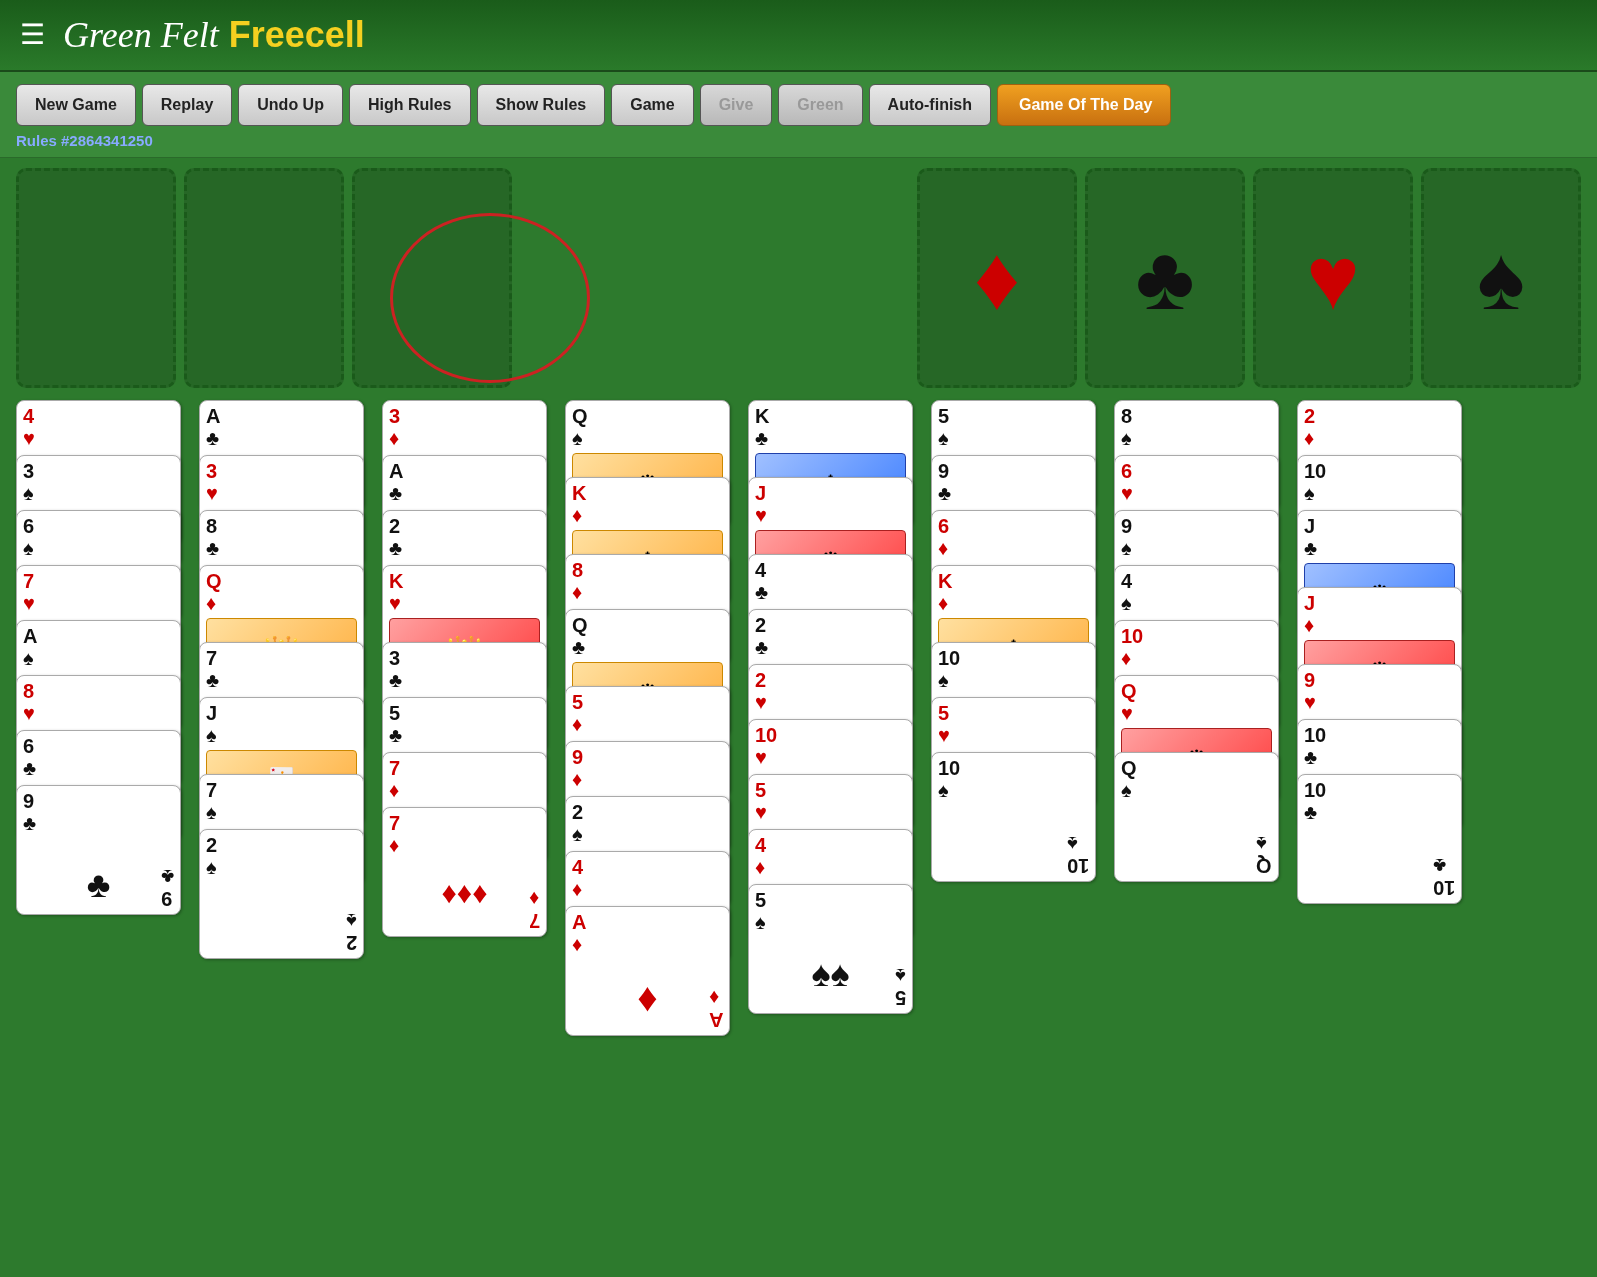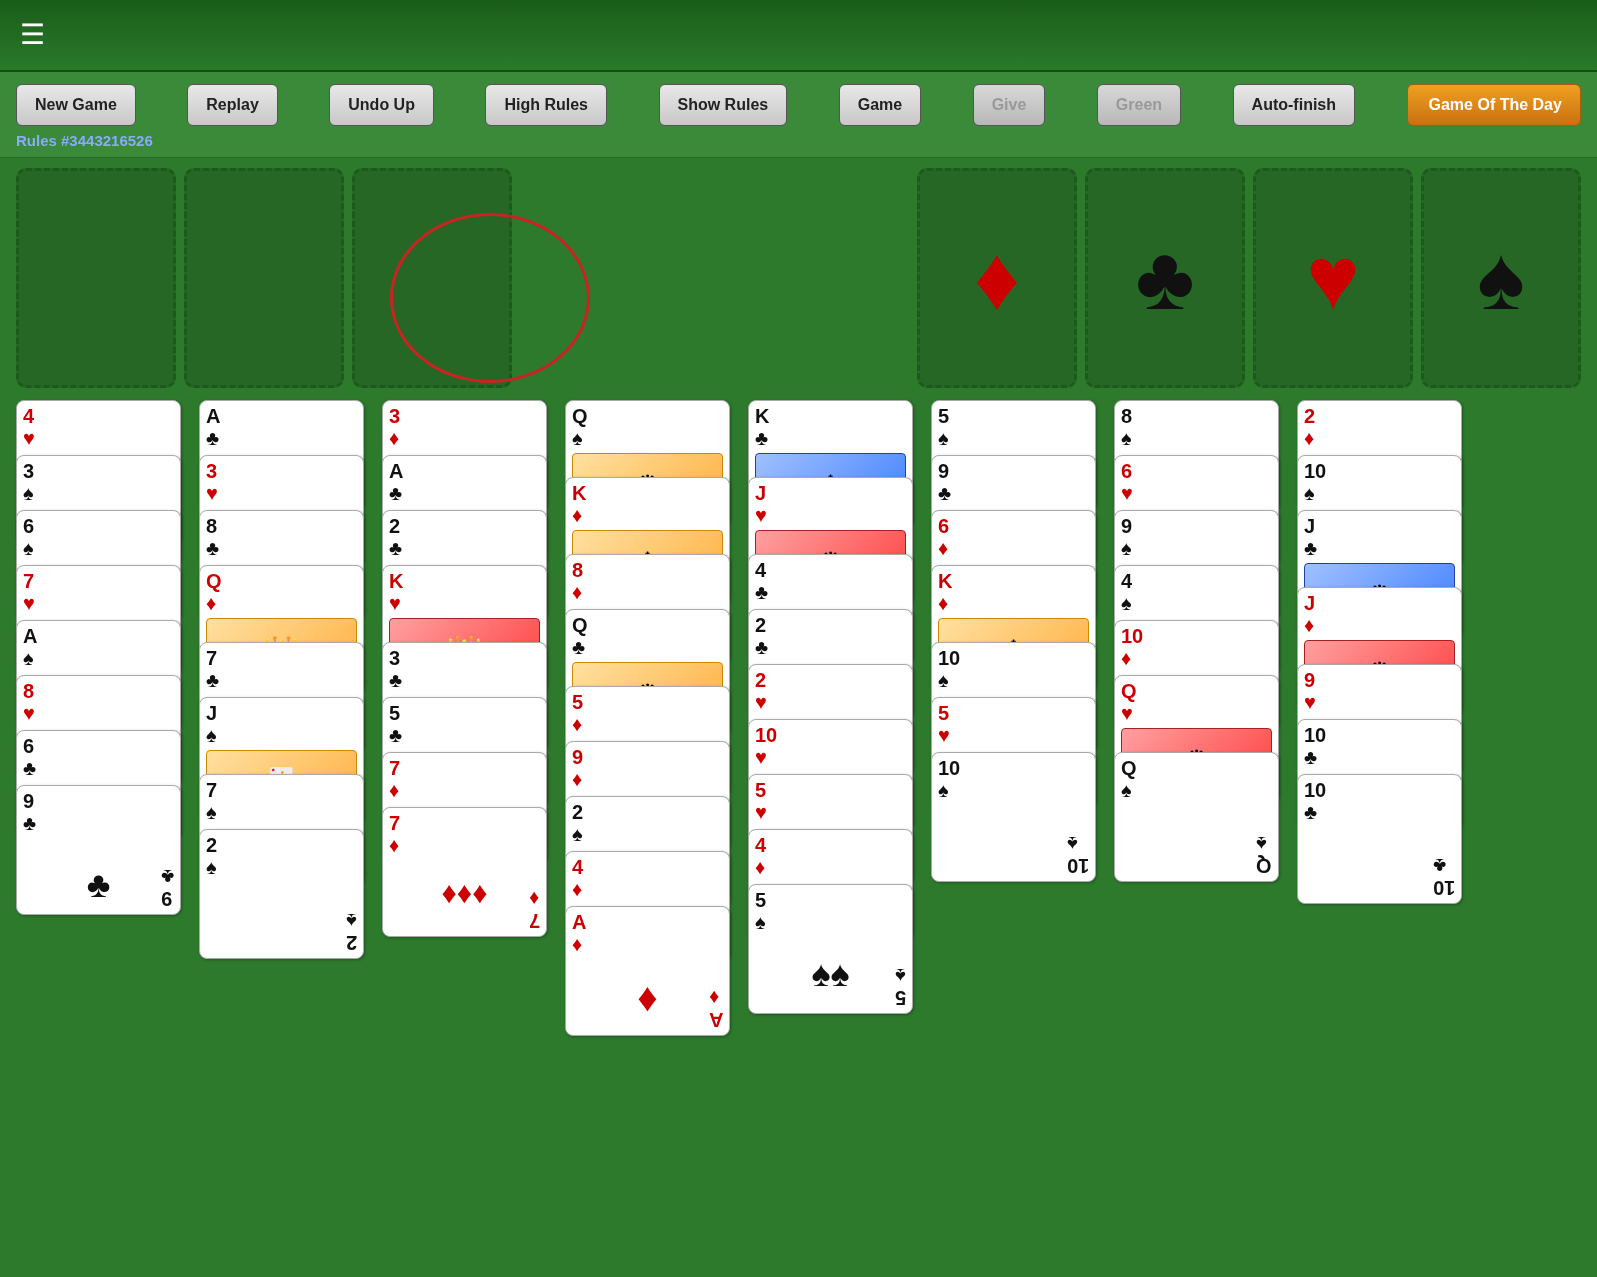--- a/index.html
+++ b/index.html
@@ -50,21 +50,20 @@
     #toolbar {
       background: #3a8a3a;
       padding: 12px 16px 8px 16px;
       border-bottom: 1px solid #2a6a2a;
     }
     #toolbar-buttons {
       display: flex;
       gap: 6px;
       align-items: center;
       flex-wrap: wrap;
-      justify-content: space-between;
     }
     .toolbar-btn {
       padding: 8px 18px;
       border-radius: 6px;
       border: 1px solid #555;
       background: linear-gradient(180deg, #e8e8e8 0%, #c8c8c8 100%);
       color: #222;
       font-size: 16px;
       font-weight: 600;
       cursor: pointer;
@@ -231,38 +230,42 @@
     .face-card-img.red-face {
       background: linear-gradient(135deg, #ffa0a0, #ff4040);
       border-color: #aa2020;
     }
   </style>
 </head>
 <body>
 
 <div id="header">
   <span id="menu-icon">☰</span>
+  <div id="logo-container">
+    <span id="logo-greenfelt">Green Felt</span>
+    <span id="logo-freecell">Freecell</span>
+  </div>
 </div>
 
 <div id="toolbar">
   <div id="toolbar-buttons">
 
   <button class="toolbar-btn">New Game</button>
       <button class="toolbar-btn">Replay</button>
       <button class="toolbar-btn">Undo Up</button>
       <button class="toolbar-btn">High Rules</button>
       <button class="toolbar-btn">Show Rules</button>
       <button class="toolbar-btn">Game</button>
       <button class="toolbar-btn disabled" disabled="">Give</button>
       <button class="toolbar-btn disabled" disabled="">Green</button>
       <button class="toolbar-btn">Auto-finish</button>
       <button class="toolbar-btn highlight">Game Of The Day</button>
     </div>
   <div id="game-number">
-    <span>Rules #</span><span style="color:#88aaff;font-weight:bold;">3443216526</span>
+    <span>Rules #</span><span style="color:#88aaff;font-weight:bold;">2864341250</span>
   </div>
 </div>
 
 <div id="game-area">
 
   <div id="circle-annotation"></div>
 
   <div id="top-row">
 
     <div class="card-slot"></div>

